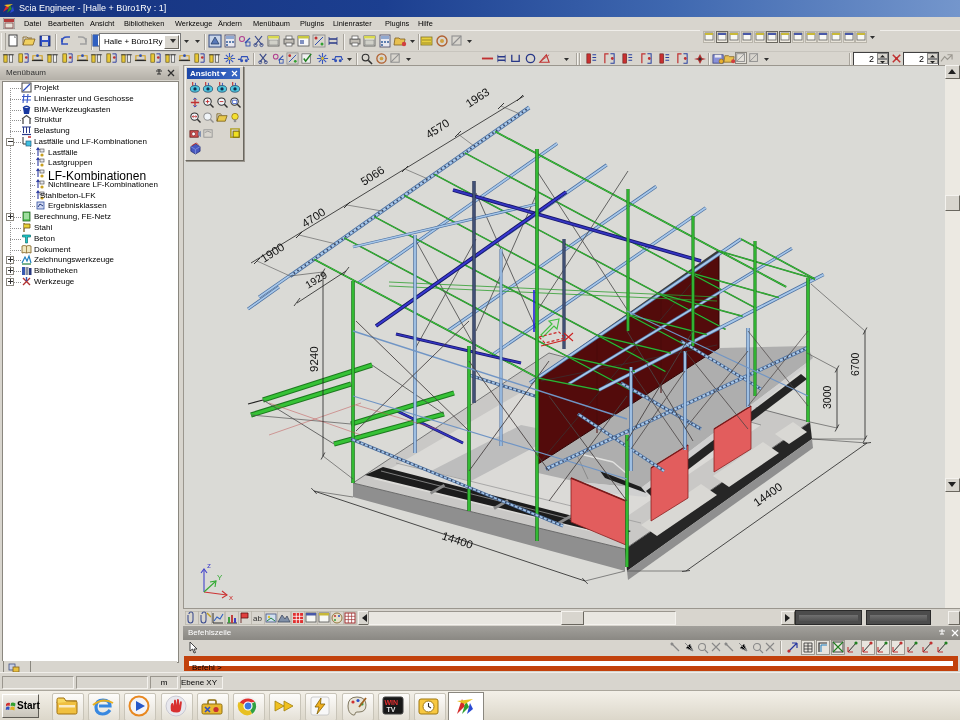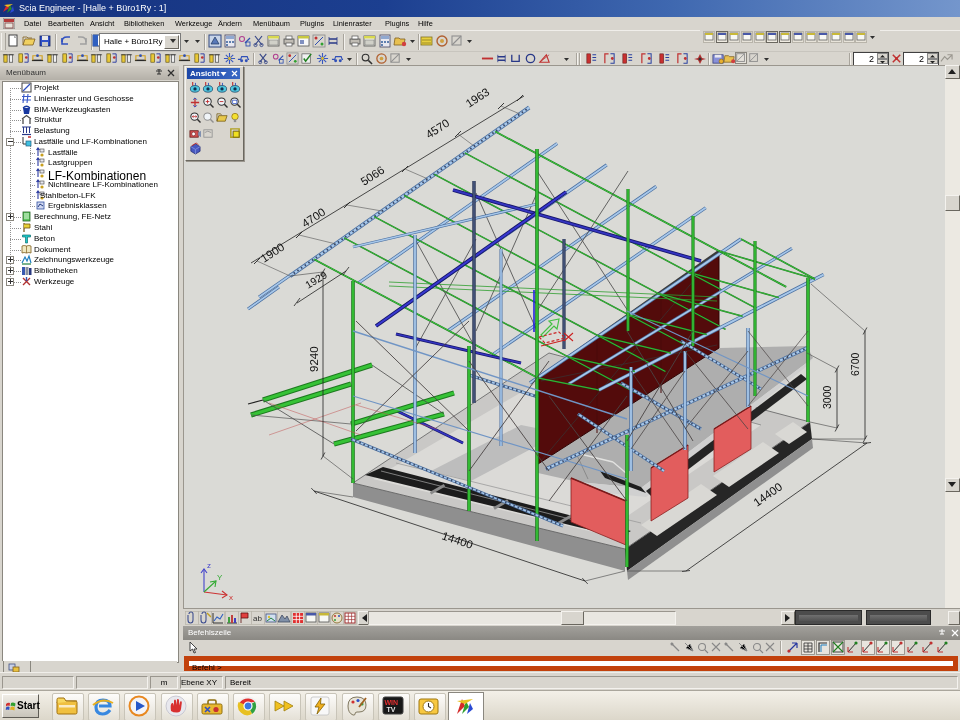--- a/index.html
+++ b/index.html
@@ -1213,21 +1213,20 @@
     </svg>
   </div>
 <div class="abs" style="left:184px;top:656px;width:774px;height:15px;background:#fff;border:5px solid #c2410c;box-sizing:border-box;font-size:8px;line-height:13px;color:#000">
     <span class="abs" style="left:3px">Befehl &gt;</span>
   </div>
 <div class="abs" style="left:0;top:672px;width:960px;height:18px;background:#d8d5ce;border-top:1px solid #f0eeea">
     <div class="abs" style="left:2px;top:3px;width:72px;height:13px;border:1px solid;border-color:#9a968e #f4f2ee #f4f2ee #9a968e;box-sizing:border-box;font-size:8px;line-height:11px;padding-left:4px;color:#000"></div>
     <div class="abs" style="left:76px;top:3px;width:72px;height:13px;border:1px solid;border-color:#9a968e #f4f2ee #f4f2ee #9a968e;box-sizing:border-box;font-size:8px;line-height:11px;padding-left:4px;color:#000"></div>
     <div class="abs" style="left:150px;top:3px;width:28px;height:13px;border:1px solid;border-color:#9a968e #f4f2ee #f4f2ee #9a968e;box-sizing:border-box;font-size:8px;line-height:11px;text-align:center;color:#000">m</div>
     <div class="abs" style="left:180px;top:3px;width:43px;height:13px;border:1px solid;border-color:#9a968e #f4f2ee #f4f2ee #9a968e;box-sizing:border-box;font-size:8px;line-height:11px;color:#000">Ebene XY</div>
-    <div class="abs" style="left:225px;top:3px;width:733px;height:13px;border:1px solid;border-color:#9a968e #f4f2ee #f4f2ee #9a968e;box-sizing:border-box;font-size:8px;line-height:11px;padding-left:4px;color:#000">Bereit</div>
   </div>
 <div class="abs" style="left:0;top:690px;width:960px;height:30px;background:linear-gradient(to bottom,#f3f0e8,#dbd6c9);border-top:1px solid #aaa69c">
     <div class="abs" style="left:2px;top:3px;width:37px;height:24px;background:linear-gradient(to bottom,#f0ede6,#c8c4ba);border:1px solid;border-color:#fff #5f5c55 #5f5c55 #fff;box-sizing:border-box">
 <svg class="abs" style="left:2px;top:5px" width="12" height="12" viewBox="0 0 12 12">
         <path d="M1 4 Q3 2 5 3 L4.6 6 Q2.6 5 1 6.5 Z" fill="#d03030"></path>
         <path d="M6 3 Q8 2 10.5 3.5 L10 6.5 Q8 5.5 5.6 6 Z" fill="#30a030"></path>
         <path d="M1 7.5 Q3 6 4.6 7 L4.2 10 Q2.4 9 0.8 10 Z" fill="#3050c0"></path>
         <path d="M5.6 7 Q8 6 9.8 7.5 L9.4 10.5 Q7.6 9.5 5.2 10 Z" fill="#e0b020"></path>
       </svg>
 <span class="abs" style="left:14px;top:5px;font-size:10px;font-weight:bold;color:#000">Start</span>

